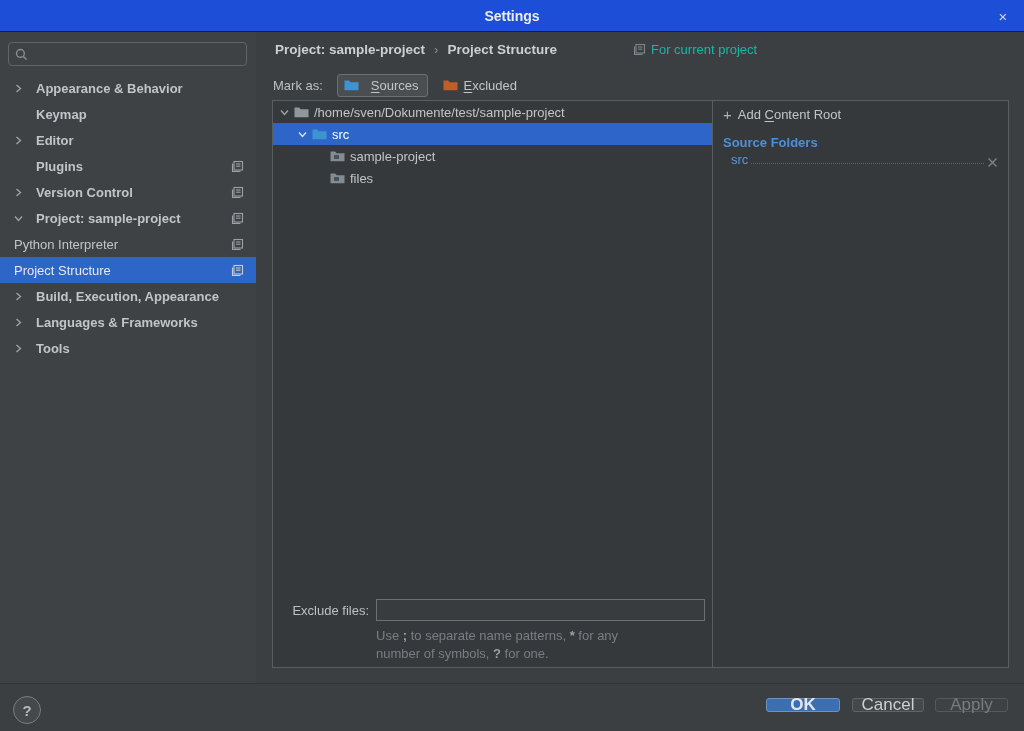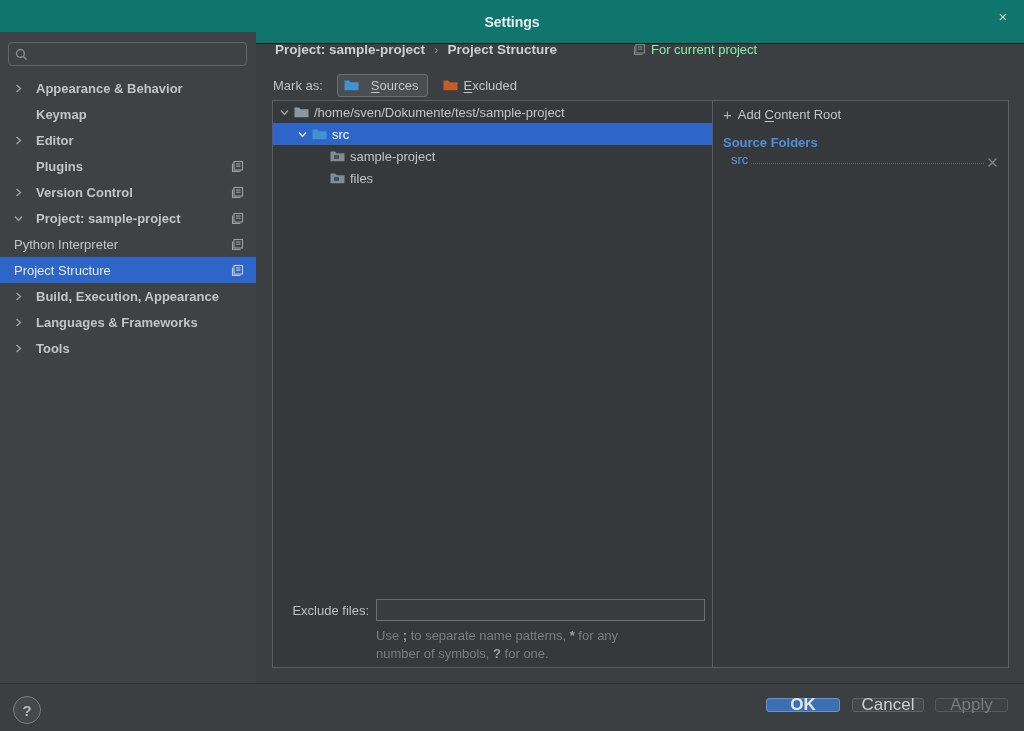--- a/index.html
+++ b/index.html
@@ -9,22 +9,22 @@
     font-size:13px;
     background:#3c3f41;
     color:#c2c5c8;
     overflow:hidden;
     position:relative;
   }
   .abs { position:absolute; }
 
   
   #titlebar {
-    left:0; top:0; width:1024px; height:44px;
-    background:#0f766e;
+    left:0; top:0; width:1024px; height:32px;
+    background:#1d4ed8;
     border-bottom:1px solid #1e1e1e;
     display:flex; align-items:center; justify-content:center;
   }
   #titlebar .title { font-weight:bold; font-size:14px; color:#ececec; }
   #close-btn {
     position:absolute; right:8px; top:0; width:26px; height:32px;
     display:flex; align-items:center; justify-content:center;
     color:#d6d6d6; font-size:15px; cursor:pointer;
   }
 
@@ -59,21 +59,21 @@
   .nav-row.selected .lbl { color:#e8eaec; }
 
   
   #breadcrumb {
     left:275px; top:38px; height:22px; display:flex; align-items:center; gap:9px;
   }
   #breadcrumb .crumb { font-weight:bold; color:#cdd0d3; font-size:13.5px; }
   #breadcrumb .sep { color:#8a8e92; }
   #context-note {
     left:633px; top:38px; height:22px; display:flex; align-items:center; gap:5px;
-    color:#86efac;
+    color:#14b8a6;
   }
 
   
   #markas-row { left:273px; top:72px; height:26px; display:flex; align-items:center; }
   #markas-label { color:#bcc0c3; margin-right:14px; }
   .mark-btn {
     display:flex; align-items:center; gap:6px; cursor:pointer;
     padding:3px 8px 3px 6px; border-radius:3px;
   }
   #sources-btn { background:#4a4e50; border:1px solid #6b6f72;gap:12px; }

